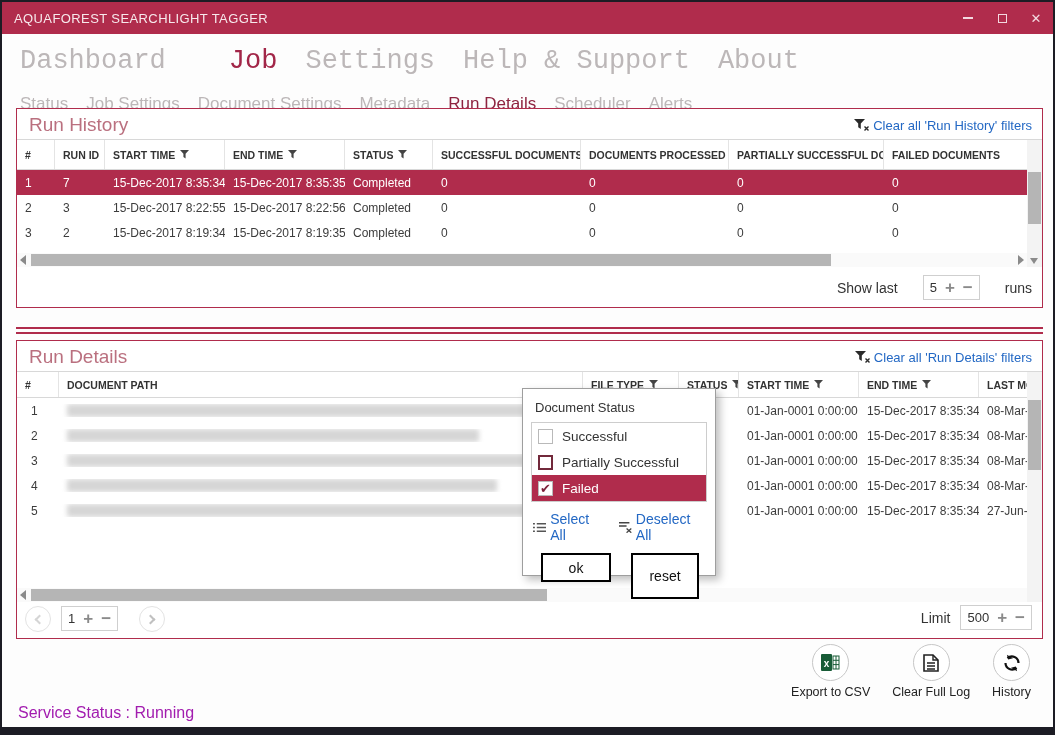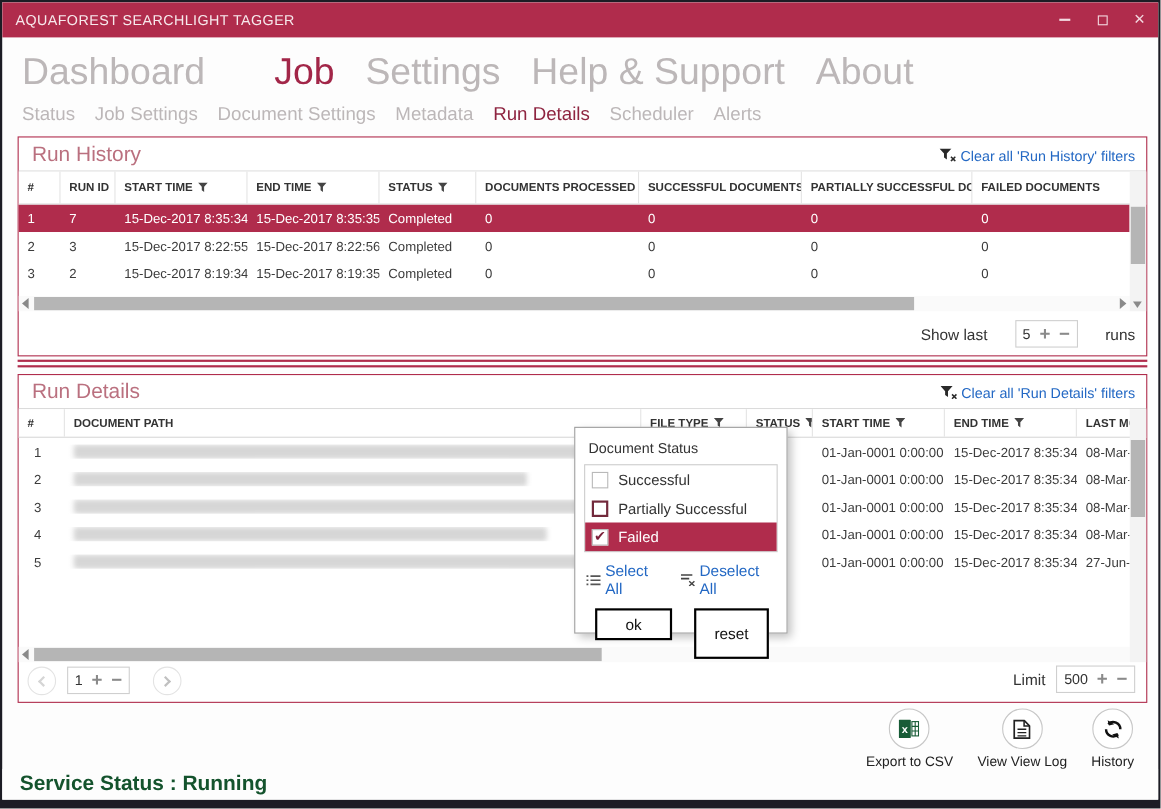--- a/index.html
+++ b/index.html
@@ -19,21 +19,21 @@
   .titlebar{position:absolute;left:0;top:0;right:0;height:32px;background:var(--crimson);
     display:flex;align-items:center;color:#fff;}
   .titlebar .title{font-size:13px;letter-spacing:.4px;padding-left:12px;color:#f7e9ec;}
   .win-controls{margin-left:auto;display:flex;align-items:center;height:100%;}
   .win-btn{width:34px;height:100%;display:flex;align-items:center;justify-content:center;
     color:#f3d9e0;font-size:13px;cursor:pointer;}
   .win-btn .sq{width:9px;height:9px;border:1.5px solid #f3d9e0;display:inline-block;}
   .win-btn .mini{width:10px;height:2px;background:#f3d9e0;display:inline-block;}
   
   .main-nav{position:absolute;left:18px;top:44px;display:flex;gap:28px;align-items:baseline;}
-  .main-nav .item{font-size:34px;color:var(--nav-inactive);cursor:pointer;}
+  .main-nav .item{font-size:27px;color:var(--nav-inactive);cursor:pointer;font-family:Liberation Mono, monospace;}
   .main-nav .item.active{color:#a22648;margin-left:35px;}
   .engine-select{position:absolute;right:22px;top:50px;width:166px;height:32px;background:#fff;
     border:1px solid #c9c9c9;display:flex;align-items:center;padding:0 8px;gap:7px;cursor:pointer;}
   .engine-icon{width:18px;height:18px;border-radius:50%;background:#1789d6;display:flex;
     align-items:center;justify-content:center;flex:0 0 auto;}
   .engine-label{font-size:12.5px;color:#222;flex:1;}
   .caret{width:0;height:0;border-left:4px solid transparent;border-right:4px solid transparent;
     border-top:5px solid #555;}
   
   .sub-nav{position:absolute;left:18px;top:92px;display:flex;gap:18px;}
@@ -110,21 +110,21 @@
   .splitter .bar{height:2px;background:var(--crimson);margin-bottom:3px;}
   
   .footer-actions{position:absolute;right:22px;top:642px;display:flex;gap:22px;}
   .f-act{display:flex;flex-direction:column;align-items:center;gap:4px;cursor:pointer;}
   .f-circle{width:37px;height:37px;border-radius:50%;border:1px solid #c7c7c7;background:#fff;
     display:flex;align-items:center;justify-content:center;}
   .f-label{font-size:12.5px;color:#222;}
   
   .statusbar{position:absolute;left:0;right:0;bottom:0;height:28px;display:flex;align-items:center;
     padding-left:16px;background:#fdfdfd;}
-  .statusbar span{font-size:19px;color:#14532d;font-weight:bold;}
+  .statusbar span{font-size:16px;color:#a21caf;}
   .funnel{flex:0 0 auto;}
 </style>
 </head>
 <body>
 
 <div class="window">
 
   <div class="titlebar">
     <div class="title">AQUAFOREST SEARCHLIGHT TAGGER</div>
     <div class="win-controls">
@@ -152,21 +152,21 @@
   <div class="sub-nav">
     <div class="item">Status</div>
     <div class="item">Job Settings</div>
     <div class="item">Document Settings</div>
     <div class="item">Metadata</div>
     <div class="item active">Run Details</div>
     <div class="item">Scheduler</div>
     <div class="item">Alerts</div>
   </div>
 
-  <div class="panel" style="top:122px;height:200px;">
+  <div class="panel" style="top:106px;height:200px;">
     <div class="panel-head">
       <div class="panel-title">Run History</div>
       <div class="clear-link">
         <svg class="funnel" width="15" height="12" viewBox="0 0 15 12">
             <path fill="#2a2a2a" d="M0 0h11l-4.2 4.6V10L4.2 8.2V4.6z"></path>
             <path stroke="#2a2a2a" stroke-width="1.4" d="M10.5 7.5l4 4m0-4l-4 4"></path>
           </svg>
         <span>Clear all 'Run History' filters</span>
       </div>
     </div>
@@ -190,24 +190,24 @@
               <path fill="#444" d="M0 0h10L6.2 4.3v5.2L3.8 7.7V4.3z"></path>
             </svg>
           </div>
         <div class="hdr-cell" style="width:88px;">
             <span>STATUS</span>
             <svg class="funnel" width="9" height="9" viewBox="0 0 10 10">
               <path fill="#444" d="M0 0h10L6.2 4.3v5.2L3.8 7.7V4.3z"></path>
             </svg>
           </div>
         <div class="hdr-cell" style="width:148px;">
+            <span>SUCCESSFUL DOCUMENTS</span>
+          </div>
+        <div class="hdr-cell" style="width:148px;">
             <span>DOCUMENTS PROCESSED</span>
-          </div>
-        <div class="hdr-cell" style="width:148px;">
-            <span>SUCCESSFUL DOCUMENTS</span>
           </div>
         <div class="hdr-cell" style="width:155px;">
             <span>PARTIALLY SUCCESSFUL DOCUMENTS</span>
           </div>
         <div class="hdr-cell" style="width:133px;border-right:none;">
             <span>FAILED DOCUMENTS</span>
           </div>
       </div>
       <div class="rows" style="height:83px;margin-right:15px;">
         <div class="trow selected">
@@ -475,21 +475,21 @@
     <div class="f-act">
       <div class="f-circle">
         <svg width="16" height="18" viewBox="0 0 16 18">
             <path d="M1 1h9l5 5v11H1z" fill="#fff" stroke="#222" stroke-width="1.6"></path>
             <path d="M10 1v5h5" fill="none" stroke="#222" stroke-width="1.4"></path>
             <g stroke="#222" stroke-width="1.3">
               <path d="M4 9h8M4 12h8M4 15h8"></path>
             </g>
           </svg>
       </div>
-      <div class="f-label">View View Log</div>
+      <div class="f-label">Clear Full Log</div>
     </div>
     <div class="f-act">
       <div class="f-circle">
         <svg width="18" height="18" viewBox="0 0 18 18">
             <g fill="none" stroke="#111" stroke-width="2.2">
               <path d="M15.5 9a6.5 6.5 0 0 0-11-4.7"></path>
               <path d="M2.5 9a6.5 6.5 0 0 0 11 4.7"></path>
             </g>
             <path d="M4.5 0.5v5h5z" fill="#111" transform="rotate(-14 5 3)"></path>
             <path d="M13.5 17.5v-5h-5z" fill="#111" transform="rotate(-14 13 15)"></path>

